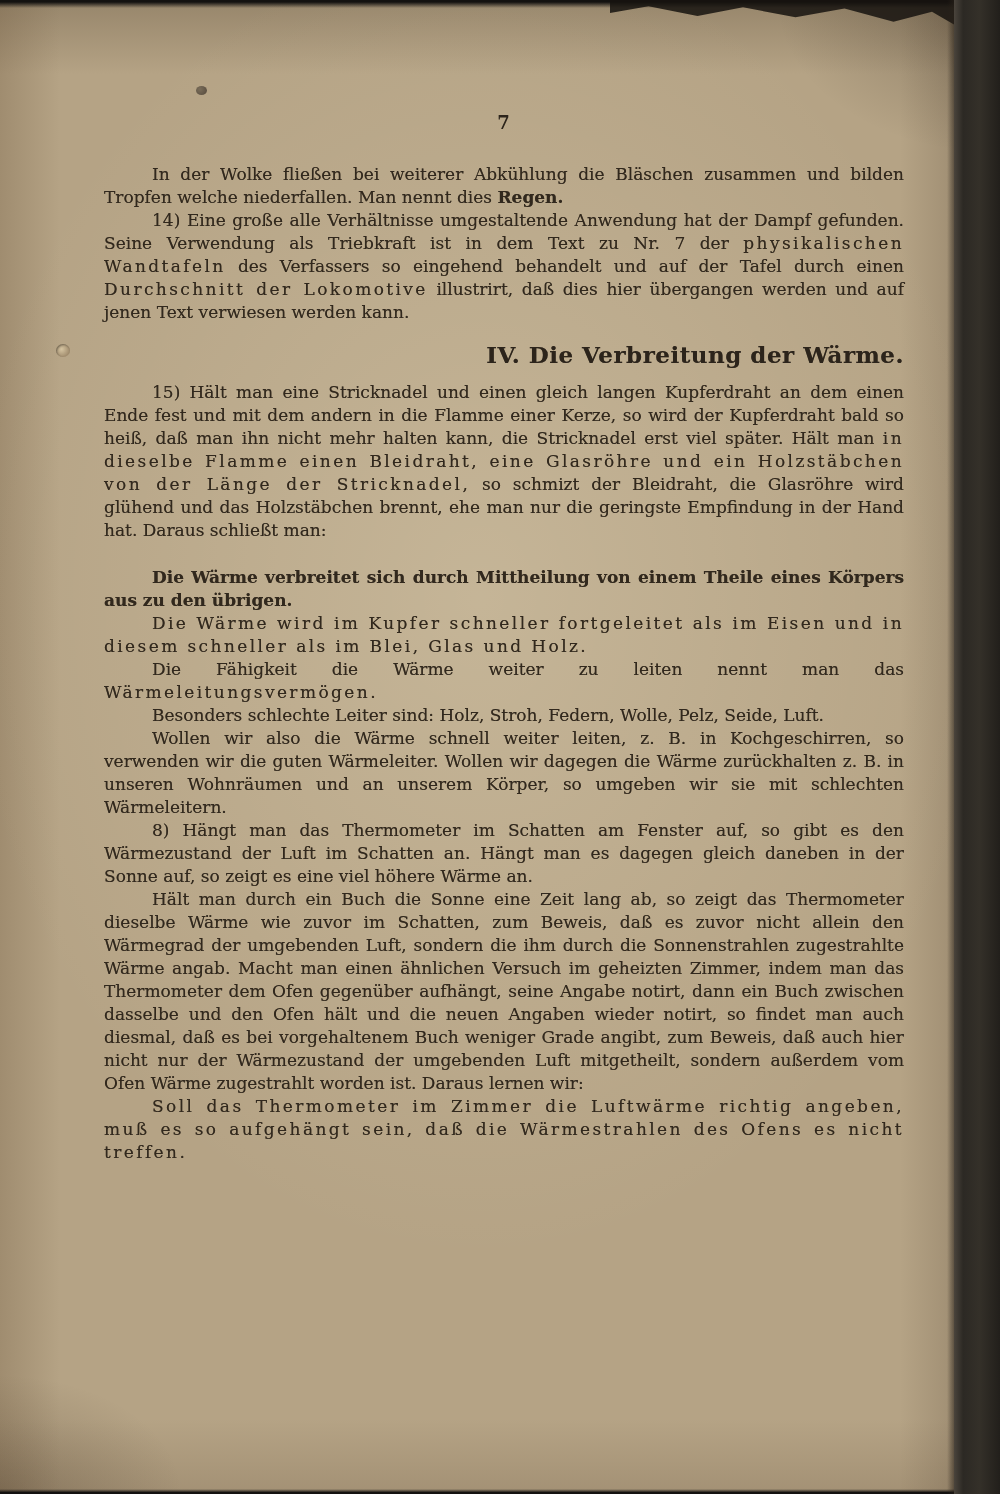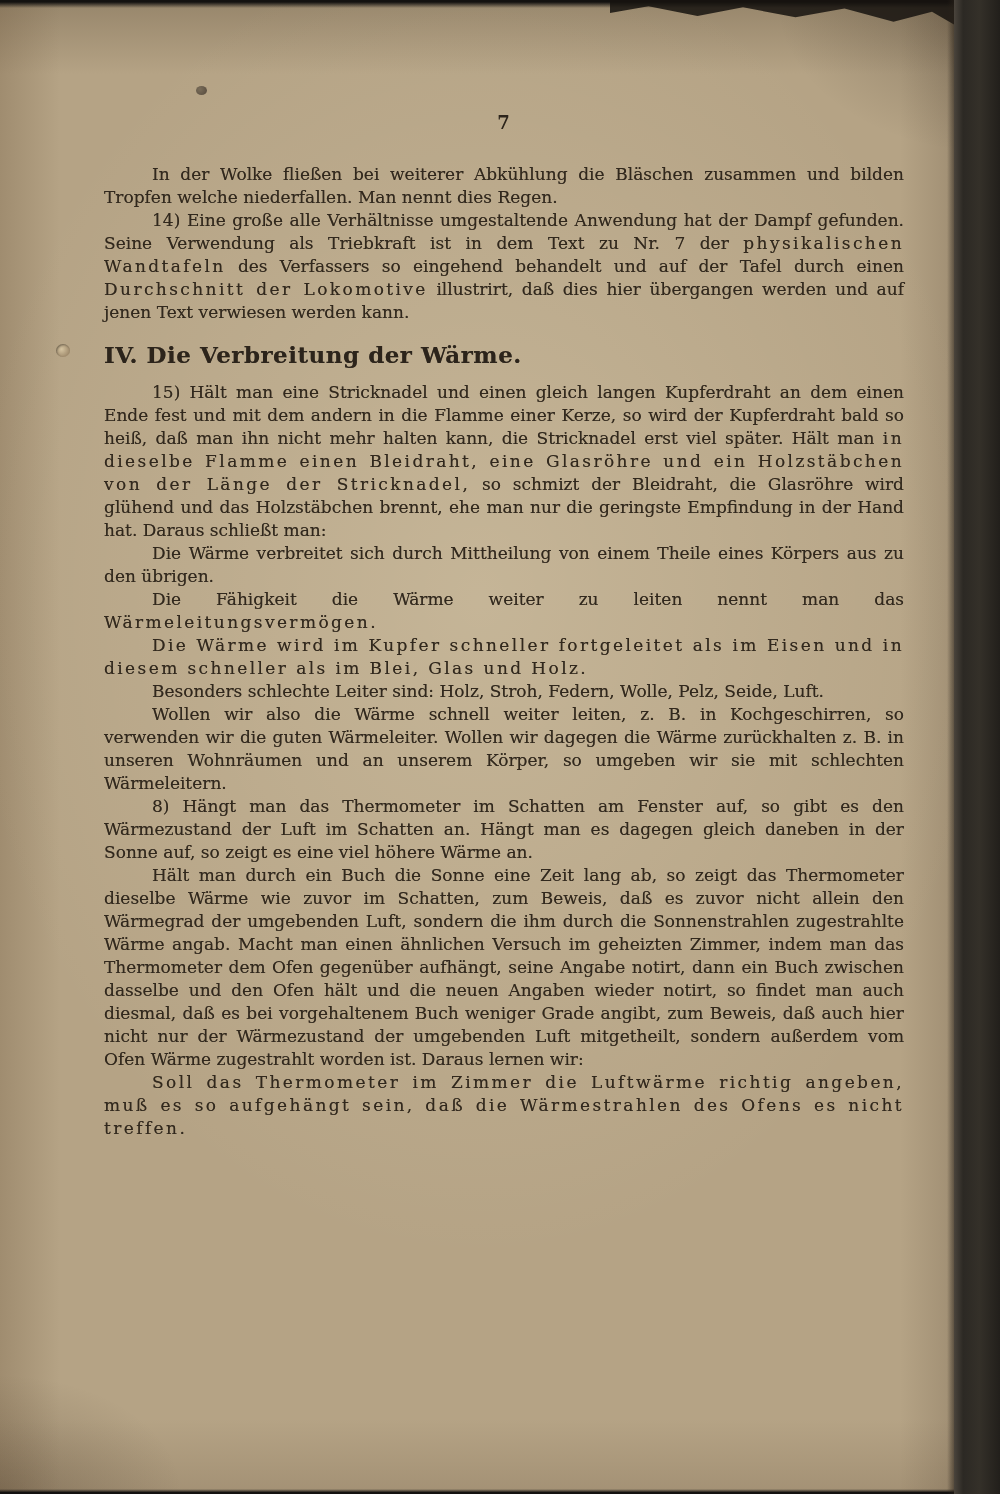--- a/index.html
+++ b/index.html
@@ -51,28 +51,28 @@
   
   .page-inner { position:absolute; left:104px; top:112px; width:800px; color:#31281d; }
   .page-number {
     text-align:center; font-size:18px; font-weight:bold; letter-spacing:1px;
     margin-bottom:30px; color:#2c241b;
   }
   .para {
     font-size:17px; line-height:23px; text-align:justify; text-indent:48px;
     text-shadow:0 0 0.5px rgba(49,40,29,0.55);
   }
-  .para-bold { font-weight:bold; }
+  .para-bold { font-weight:bold;margin-top:24px; }
   .section-heading {
-    font-size:23px; font-weight:bold; text-align:left;
+    font-size:23px; font-weight:bold; text-align:right;
     margin:17px 0 13px; letter-spacing:.5px; color:#2c241b;
     text-shadow:0 0 0.5px rgba(44,36,27,0.55);
   }
   .seg-n {}
-  .seg-b  { font-weight:normal; }
+  .seg-b  { font-weight:bold; }
   .seg-sp { letter-spacing:2.4px; }
 </style>
 </head>
 <body>
 
 <div class="scan">
   <div class="paper"></div>
 
   <div class="edge-top"></div>
   <div class="tear-top"></div>
@@ -83,22 +83,22 @@
   <div class="speck speck-2"></div>
 
   <div class="page-inner">
     <div class="page-number">7</div>
     <div id="text-block">
         <p class="para"><span class="seg-n">In der Wolke fließen bei weiterer Abkühlung die Bläschen zusammen und bilden Tropfen welche niederfallen. Man nennt dies </span><span class="seg-b">Regen.</span></p>
         <p class="para"><span class="seg-n">14) Eine große alle Verhältnisse umgestaltende Anwendung hat der Dampf gefunden. Seine Verwendung als Triebkraft ist in dem Text zu Nr. 7 der </span><span class="seg-sp">physikalischen Wandtafeln</span><span class="seg-n"> des Verfassers so eingehend behandelt und auf der Tafel durch einen </span><span class="seg-sp">Durchschnitt der Lokomotive</span><span class="seg-n"> illustrirt, daß dies hier übergangen werden und auf jenen Text verwiesen werden kann.</span></p>
         <h2 class="section-heading"><span class="seg-n">IV. Die Verbreitung der Wärme.</span></h2>
         <p class="para"><span class="seg-n">15) Hält man eine Stricknadel und einen gleich langen Kupferdraht an dem einen Ende fest und mit dem andern in die Flamme einer Kerze, so wird der Kupferdraht bald so heiß, daß man ihn nicht mehr halten kann, die Stricknadel erst viel später. Hält man </span><span class="seg-sp">in dieselbe Flamme einen Bleidraht, eine Glasröhre und ein Holzstäbchen von der Länge der Stricknadel,</span><span class="seg-n"> so schmizt der Bleidraht, die Glasröhre wird glühend und das Holzstäbchen brennt, ehe man nur die geringste Empfindung in der Hand hat. Daraus schließt man:</span></p>
         <p class="para para-bold"><span class="seg-b">Die Wärme verbreitet sich durch Mittheilung von einem Theile eines Körpers aus zu den übrigen.</span></p>
+        <p class="para"><span class="seg-sp">Die Wärme wird im Kupfer schneller fortgeleitet als im Eisen und in diesem schneller als im Blei, Glas und Holz.</span></p>
         <p class="para"><span class="seg-n">Die Fähigkeit die Wärme weiter zu leiten nennt man das </span><span class="seg-sp">Wärmeleitungsvermögen.</span></p>
-        <p class="para"><span class="seg-sp">Die Wärme wird im Kupfer schneller fortgeleitet als im Eisen und in diesem schneller als im Blei, Glas und Holz.</span></p>
         <p class="para"><span class="seg-n">Besonders schlechte Leiter sind: Holz, Stroh, Federn, Wolle, Pelz, Seide, Luft.</span></p>
         <p class="para"><span class="seg-n">Wollen wir also die Wärme schnell weiter leiten, z. B. in Kochgeschirren, so verwenden wir die guten Wärmeleiter. Wollen wir dagegen die Wärme zurückhalten z. B. in unseren Wohnräumen und an unserem Körper, so umgeben wir sie mit schlechten Wärmeleitern.</span></p>
         <p class="para"><span class="seg-n">8) Hängt man das Thermometer im Schatten am Fenster auf, so gibt es den Wärmezustand der Luft im Schatten an. Hängt man es dagegen gleich daneben in der Sonne auf, so zeigt es eine viel höhere Wärme an.</span></p>
         <p class="para"><span class="seg-n">Hält man durch ein Buch die Sonne eine Zeit lang ab, so zeigt das Thermometer dieselbe Wärme wie zuvor im Schatten, zum Beweis, daß es zuvor nicht allein den Wärmegrad der umgebenden Luft, sondern die ihm durch die Sonnenstrahlen zugestrahlte Wärme angab. Macht man einen ähnlichen Versuch im geheizten Zimmer, indem man das Thermometer dem Ofen gegenüber aufhängt, seine Angabe notirt, dann ein Buch zwischen dasselbe und den Ofen hält und die neuen Angaben wieder notirt, so findet man auch diesmal, daß es bei vorgehaltenem Buch weniger Grade angibt, zum Beweis, daß auch hier nicht nur der Wärmezustand der umgebenden Luft mitgetheilt, sondern außerdem vom Ofen Wärme zugestrahlt worden ist. Daraus lernen wir:</span></p>
         <p class="para"><span class="seg-sp">Soll das Thermometer im Zimmer die Luftwärme richtig angeben, muß es so aufgehängt sein, daß die Wärmestrahlen des Ofens es nicht treffen.</span></p>
       </div>
   </div>
 </div>
 
 </body></html>

